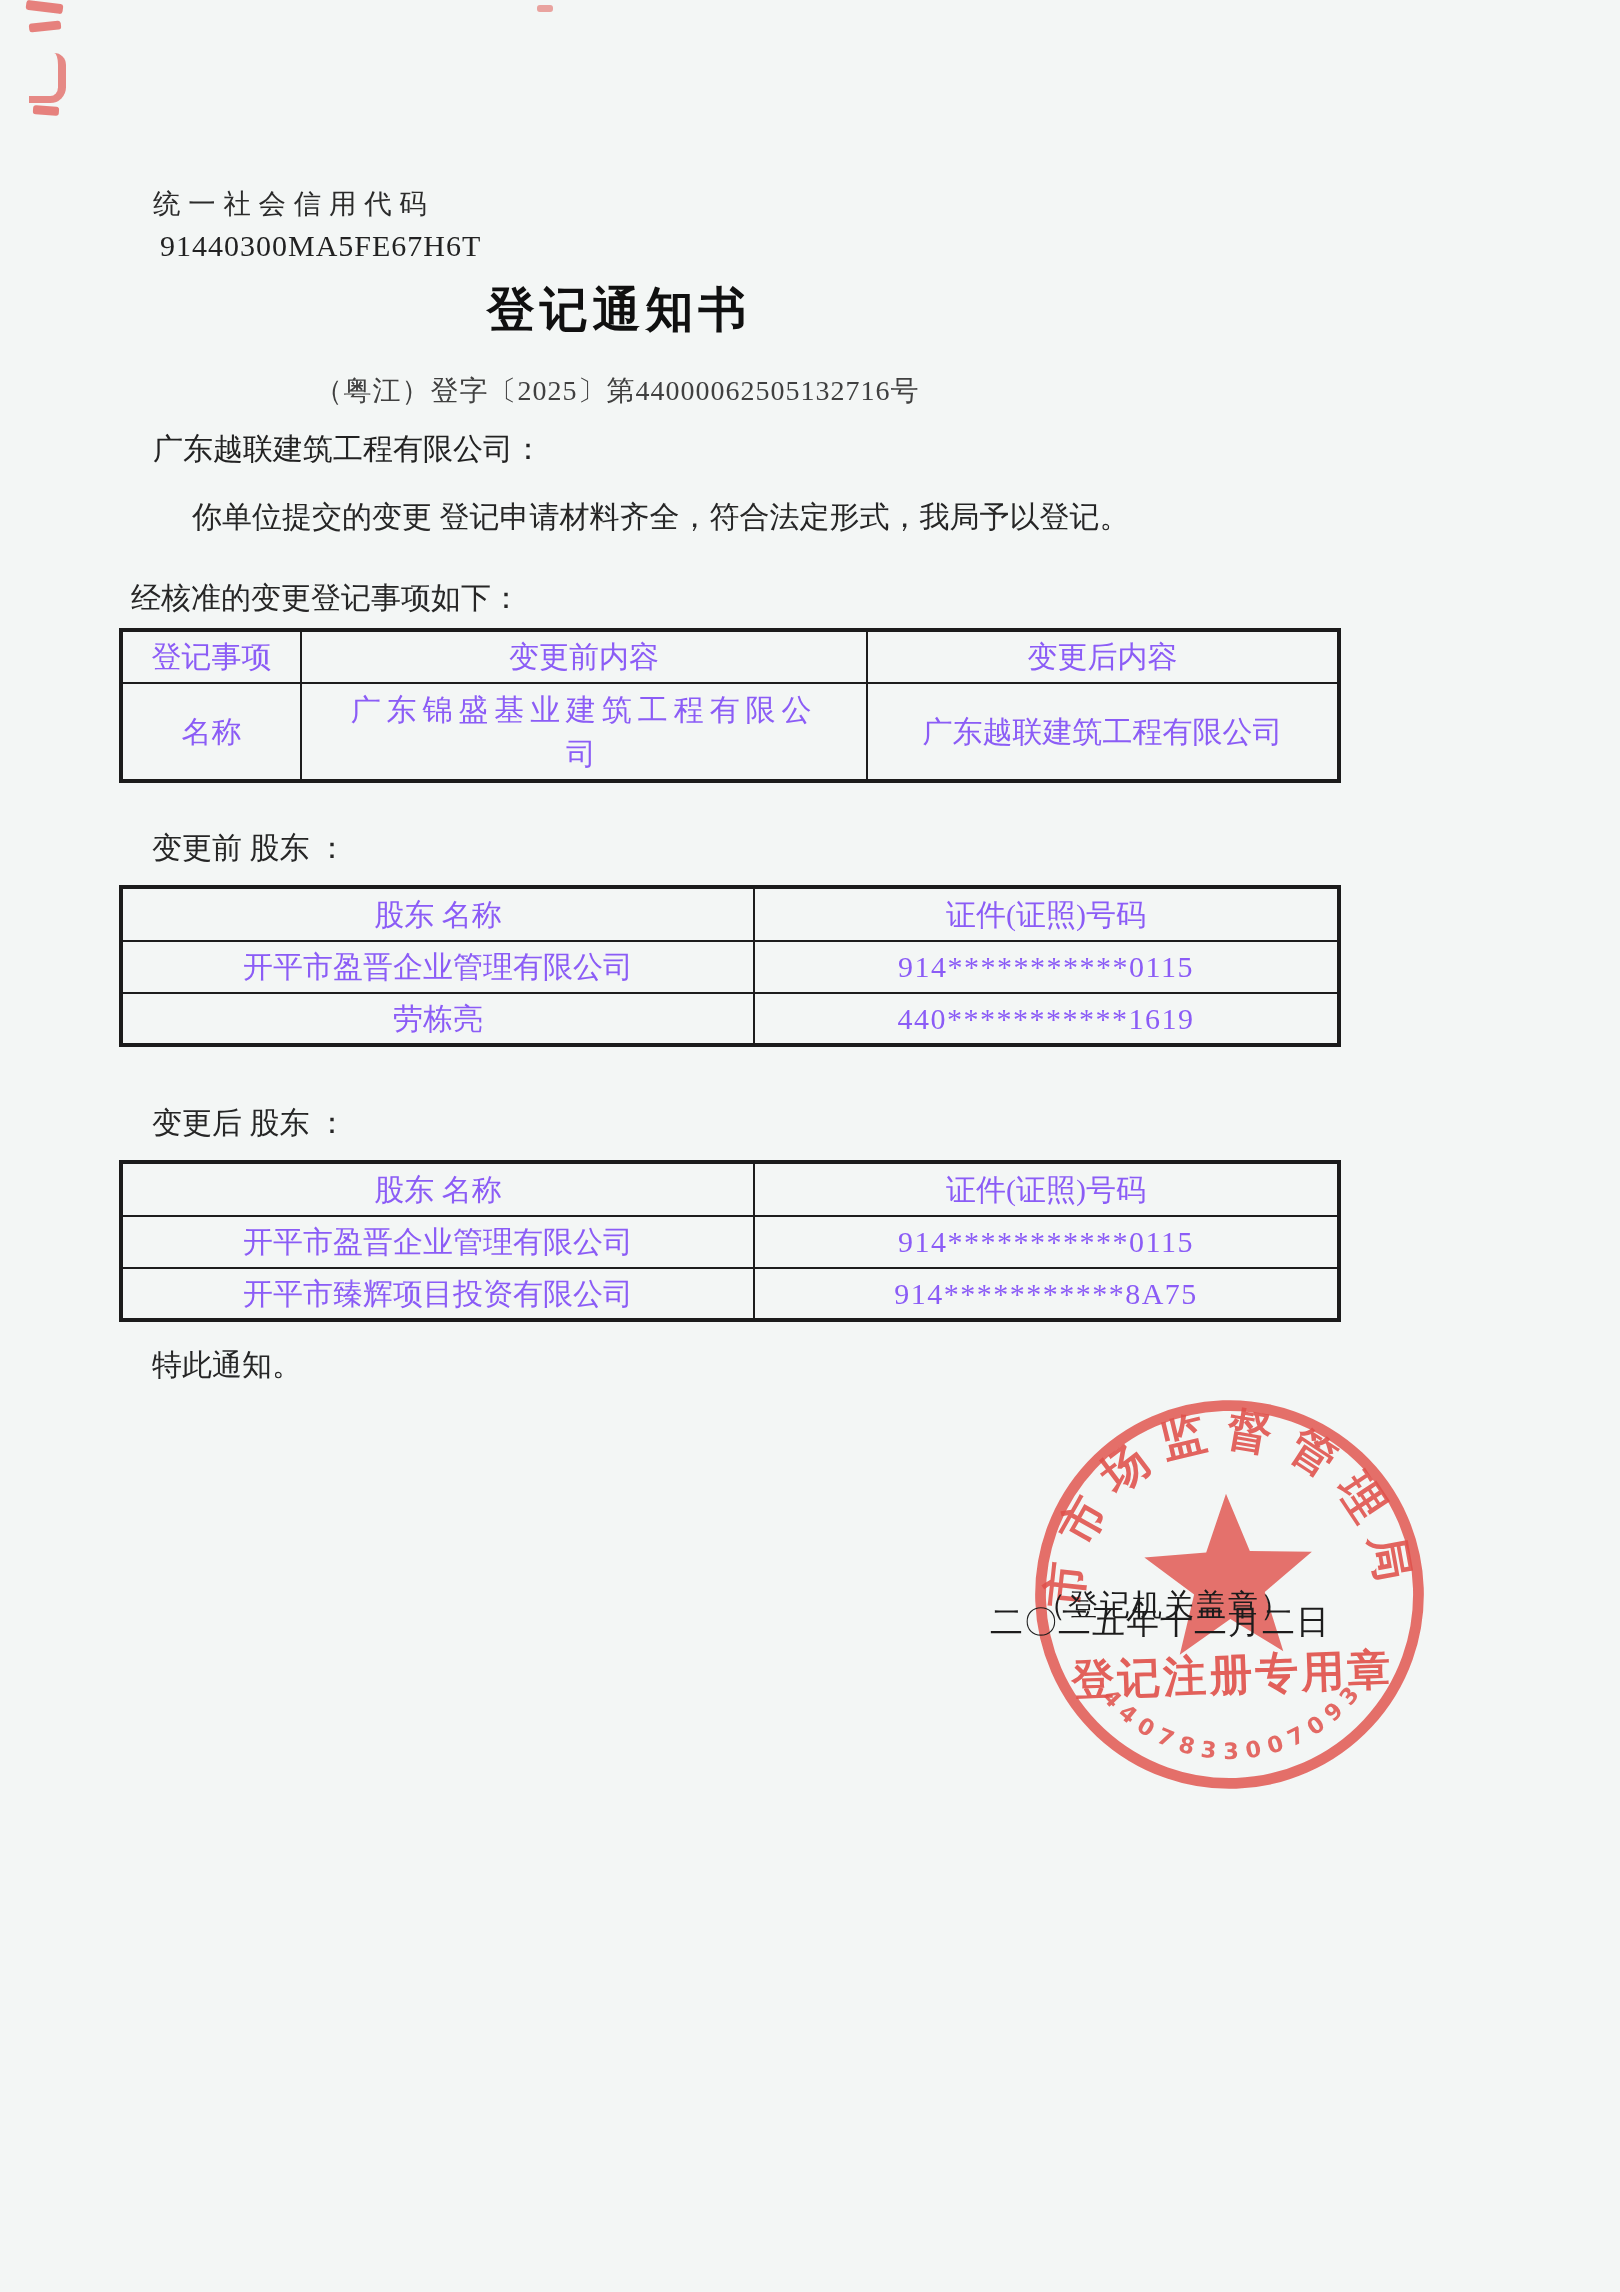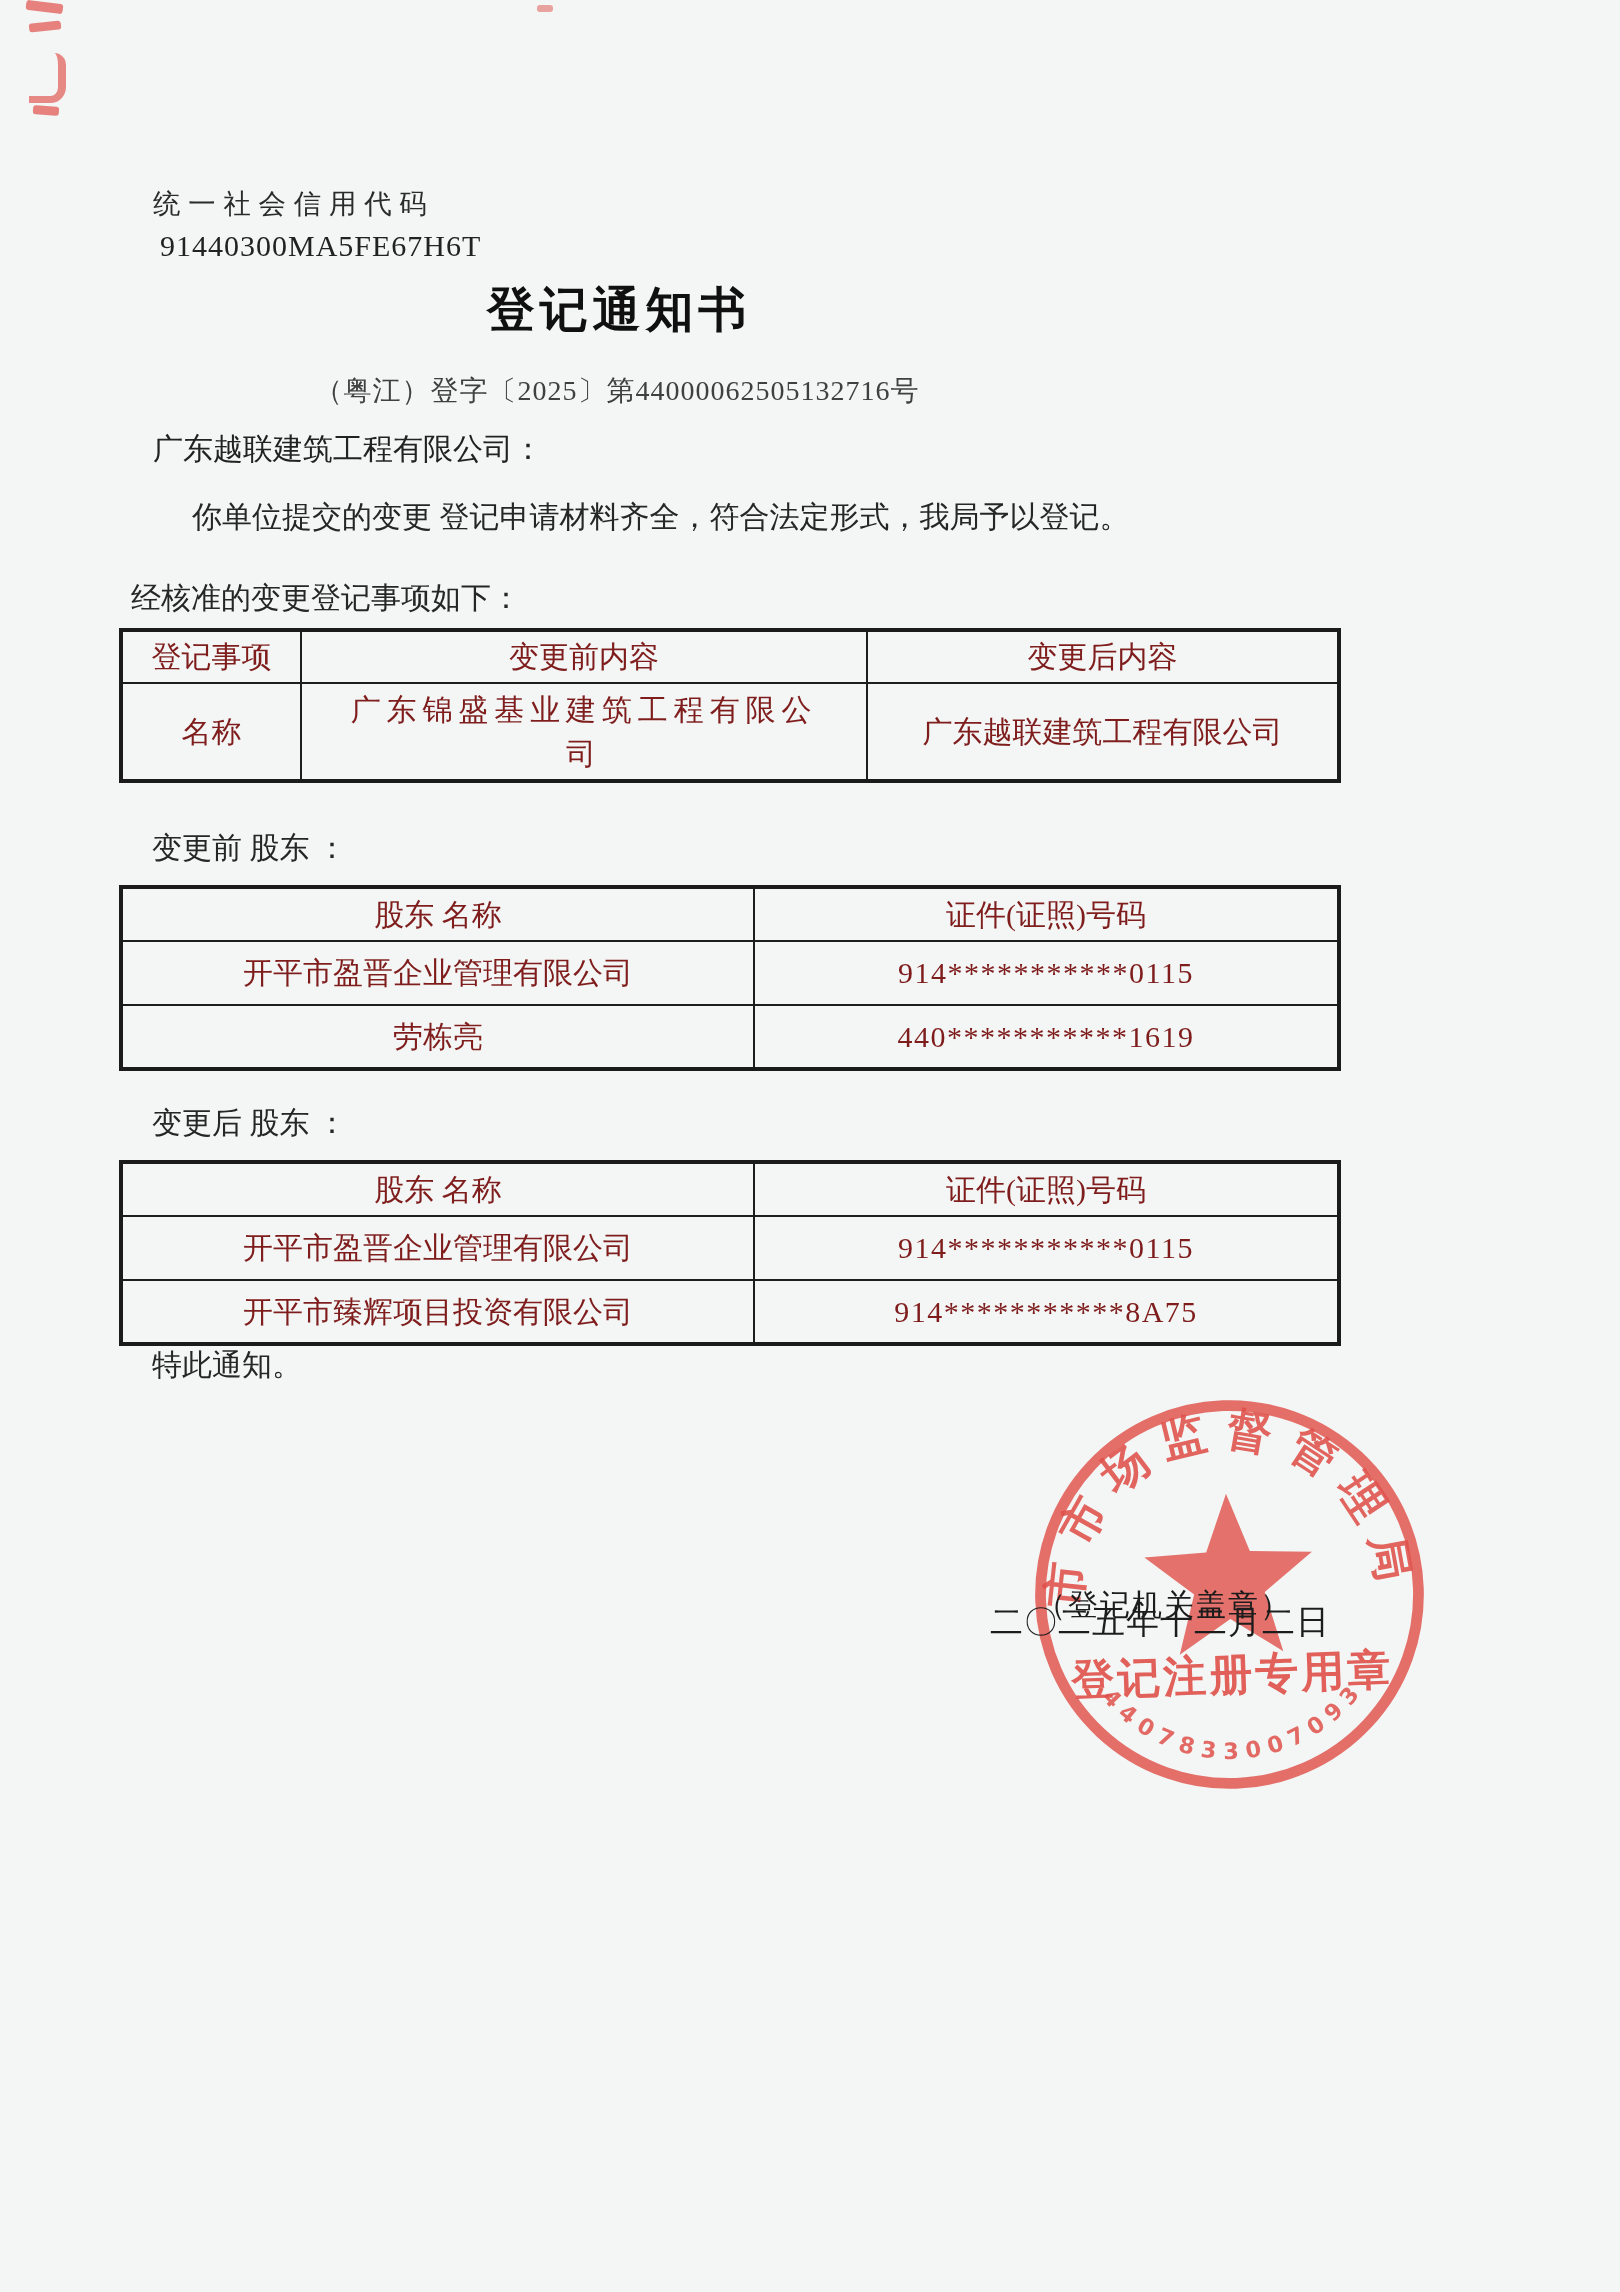--- a/index.html
+++ b/index.html
@@ -23,31 +23,31 @@
   .paragraph{left:192px;top:497px;font-size:30px;color:#262626;white-space:nowrap;}
   .intro{left:131px;top:566px;font-size:30px;color:#262626;margin-top:12px;}
   .closing{left:152px;top:1345px;font-size:30px;color:#262626;}
   .section-label{font-size:30px;color:#262626;}
   .label-before{left:152px;top:828px;}
   .label-after{left:152px;top:1103px;}
   
   table.tbl{position:absolute;border-collapse:collapse;table-layout:fixed;background:transparent;}
   table.tbl th,table.tbl td{
     border:2.5px solid #1d1d1d;text-align:center;vertical-align:middle;
-    font-size:30px;font-weight:normal;color:#7f1d1d;padding:2px 19.6px;line-height:1.45;
+    font-size:30px;font-weight:normal;color:#8b5cf6;padding:2px 19.6px;line-height:1.45;
   }
   table.tbl{border:4.4px solid #1b1b1b;}
   .t1{left:119px;top:628px;width:1218px;}
   .t1 tr.hrow{height:53px;}
   .t1 tr.drow{height:98px;}
   .t1 td.wrapcell{letter-spacing:5.9px;padding:2px 35px;}
   .t2{left:119px;top:885px;width:1218px;}
   .t3{left:119px;top:1160px;width:1218px;}
   .t2 tr.hrow,.t3 tr.hrow{height:54px;}
-  .t2 tr.drow,.t3 tr.drow{height:64px;}
+  .t2 tr.drow,.t3 tr.drow{height:52px;}
   td.numcell{letter-spacing:1.5px;}
   
   .seal-svg{left:1019px;top:1384px;transform:rotate(-2deg);}
   .seal-caption{left:1164px;top:1549px;transform:translateX(-50%);font-size:30px;letter-spacing:2px;color:#1c1c1c;z-index:5;white-space:nowrap;margin-top:36px;}
   .seal-date{left:1160px;top:1600px;transform:translateX(-50%);font-size:33px;letter-spacing:1px;color:#1c1c1c;z-index:5;white-space:nowrap;}
   .seal-arc-text{font-family:"Liberation Sans","DejaVu Sans",sans-serif;font-weight:bold;font-size:46px;letter-spacing:16px;opacity:.88;}
   .seal-banner{font-family:"Liberation Sans","DejaVu Sans",sans-serif;font-weight:bold;font-size:44px;letter-spacing:3px;opacity:.9;}
   .seal-serial{font-family:"DejaVu Sans","Liberation Sans",sans-serif;font-weight:bold;font-size:23px;letter-spacing:8px;opacity:.85;}
   
   .artifact{position:absolute;background:#e0504a;opacity:.7;border-radius:2.9px;}

